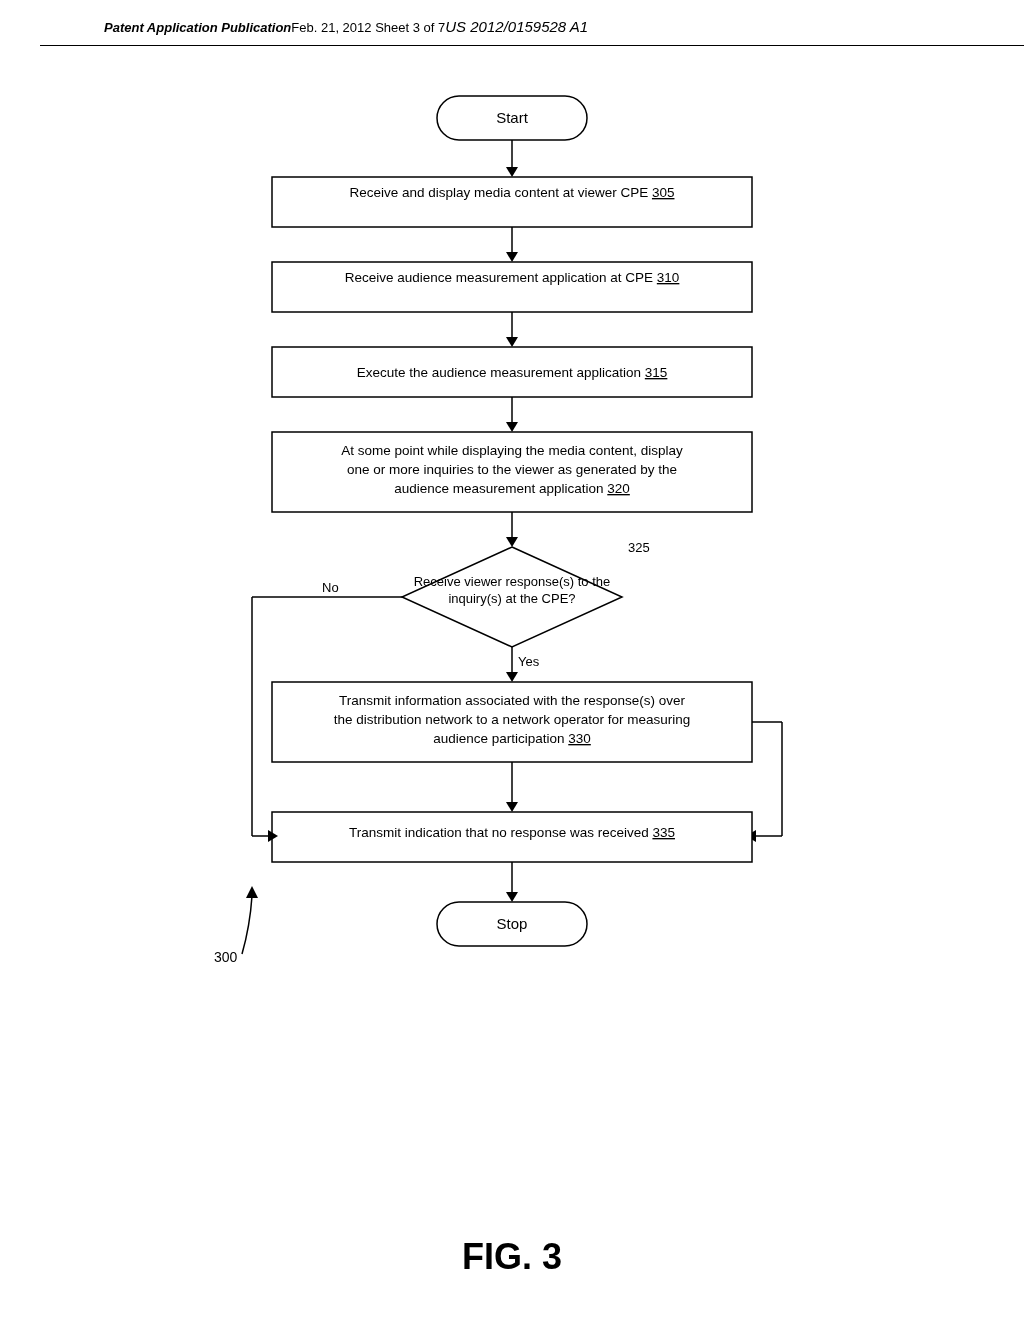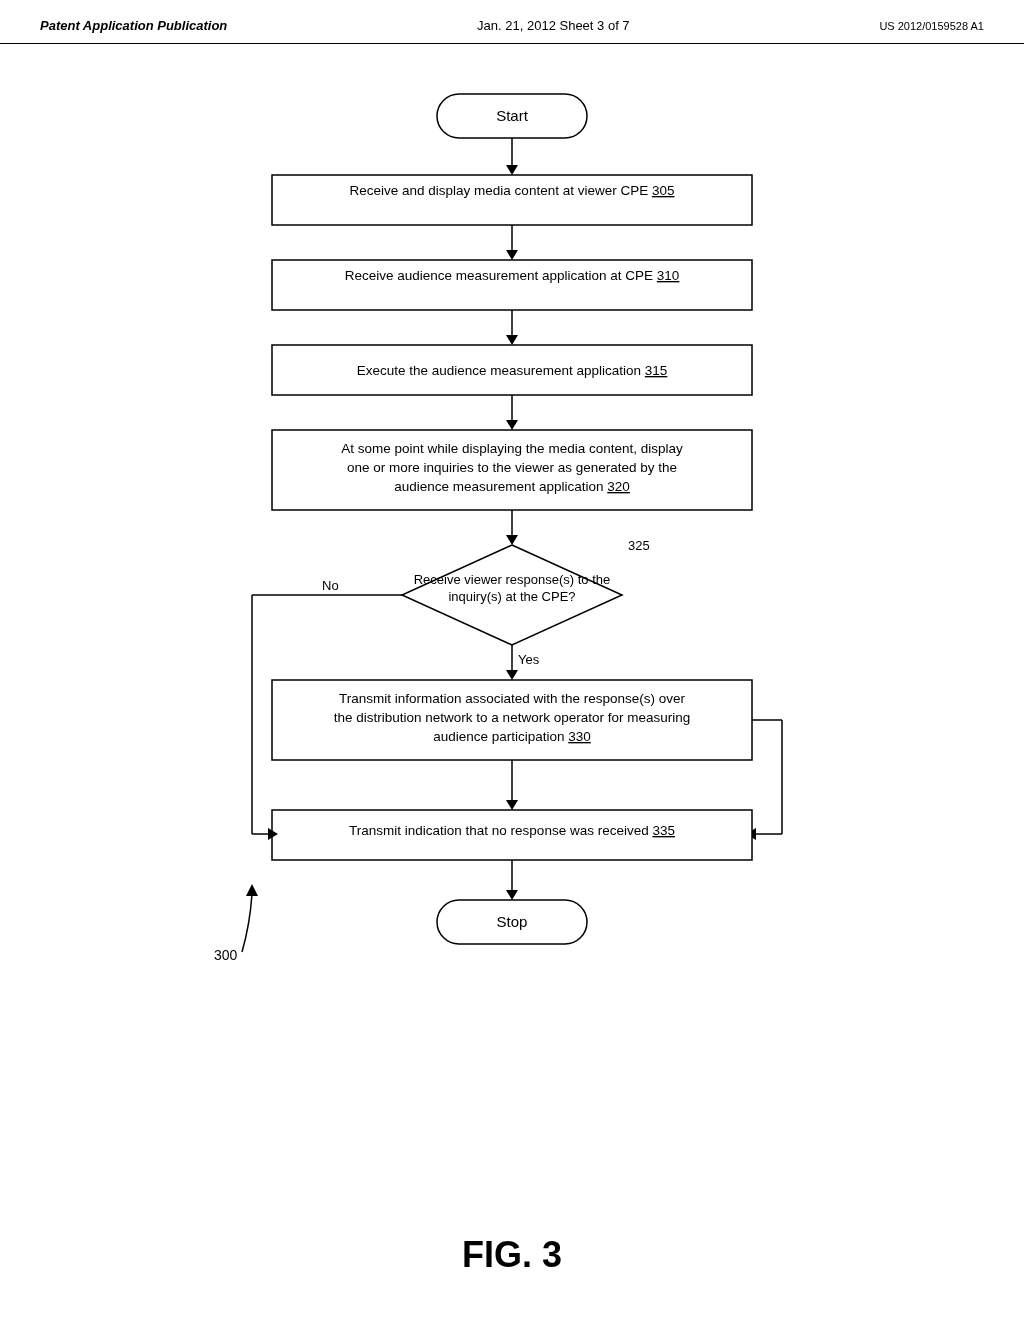--- a/index.html
+++ b/index.html
@@ -8,29 +8,29 @@
       font-family: Arial, sans-serif;
       width: 1024px;
       min-height: 1320px;
       position: relative;
       overflow-x: hidden;
     }
 
     
     .header {
       display: flex;
-      justify-content: space-between;
       align-items: baseline;
-      padding: 18px 40px 10px 40px;
+      padding: 18px 40px 10px 64px;
       border-bottom: 1px solid #000;
       font-size: 13px;
+      margin-left: 40px;
     }
     .header-left { font-weight: bold; font-style: italic; }
     .header-center { font-size: 13px; }
-    .header-right { font-size: 11px; }
+    .header-right { font-size: 15px; font-style: italic; }
 
     
     .main {
       padding: 30px 60px 30px 60px;
       display: flex;
       flex-direction: column;
       align-items: center;
       position: relative;
     }
 
@@ -40,21 +40,21 @@
       font-weight: bold;
       margin-top: 36px;
       font-family: Arial, sans-serif;
     }
   </style>
 </head>
 <body>
 
 <div class="header">
   <span class="header-left">Patent Application Publication</span>
-  <span class="header-center">Jan. 21, 2012   Sheet 3 of 7</span>
+  <span class="header-center">Feb. 21, 2012   Sheet 3 of 7</span>
   <span class="header-right">US 2012/0159528 A1</span>
 </div>
 
 <div class="main">
 
   <div style="position: relative; width: 700px; margin: 0 auto;">
     <svg width="700" height="1120">
 
       <rect x="275" y="20" width="150" height="44" rx="22" ry="22" fill="white" stroke="black" stroke-width="1.5"></rect>
       <text x="350" y="47" text-anchor="middle" font-family="Arial" font-size="15">Start</text>

